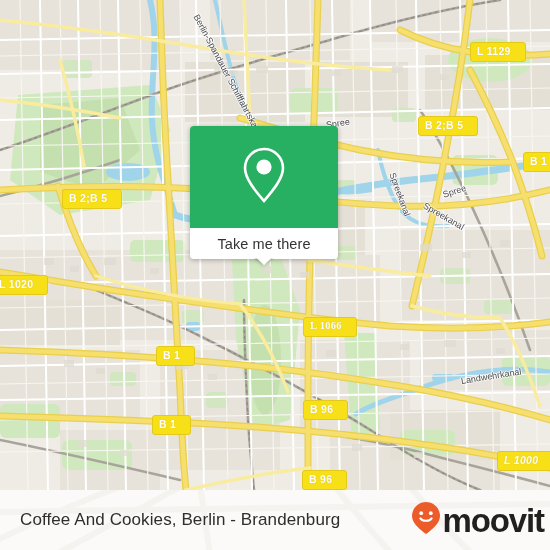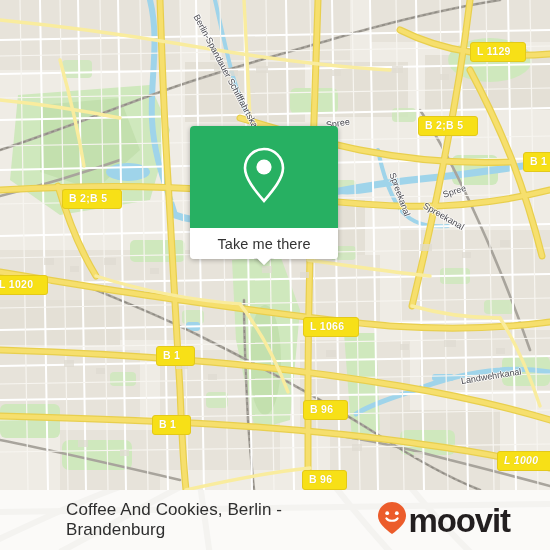--- a/index.html
+++ b/index.html
@@ -158,26 +158,25 @@
     opacity: .5;
   }
   #footer-title {
     position: relative;
     z-index: 2;
     padding-left: 20px;
     font-size: 17px;
     color: #2e2e2e;
     font-family: "Liberation Sans", sans-serif;
     letter-spacing: .1px;
-    margin-left: 46px;
   }
   #brand {
     position: relative;
     z-index: 2;
-    padding-right: 40px;
+    padding-right: 6px;
     display: flex;
     align-items: center;
   }
   #brand-wordmark {
     font-size: 33px;
     font-weight: bold;
     color: #231f20;
     letter-spacing: -1.1px;
     font-family: "Liberation Sans", sans-serif;
     line-height: 1;
@@ -417,21 +416,21 @@
           <rect x="120" y="450" width="9" height="6"></rect>
       </g>
     </svg>
 
     <div id="shield-layer">
         <div class="shield" style="left: 470px; top: 42px;">L 1129</div>
         <div class="shield" style="left: 418px; top: 116px;">B 2;B 5</div>
         <div class="shield" style="left: 523px; top: 152px;">B 1</div>
         <div class="shield" style="left: 62px; top: 189px;">B 2;B 5</div>
         <div class="shield" style="left: -8px; top: 275px;">L 1020</div>
-        <div class="shield" style="left: 303px; top: 317px;">L 1066</div>
+        <div class="shield" style="left: 303px; top: 317px; font-family: Liberation Serif, serif;">L 1066</div>
         <div class="shield" style="left: 156px; top: 346px;">B 1</div>
         <div class="shield" style="left: 303px; top: 400px;">B 96</div>
         <div class="shield" style="left: 152px; top: 415px;">B 1</div>
         <div class="shield" style="left: 497px; top: 451px; font-style: italic;">L 1000</div>
         <div class="shield" style="left: 302px; top: 470px;">B 96</div>
       </div>
 
     <div id="label-layer">
         <div class="map-label" style="left: 196px; top: 10px; font-size: 9px; transform: rotate(62deg);">Berlin-Spandauer Schifffahrtskanal</div>
         <div class="map-label" style="left: 326px; top: 120px; font-size: 9px; transform: rotate(-8deg);">Spree</div>

